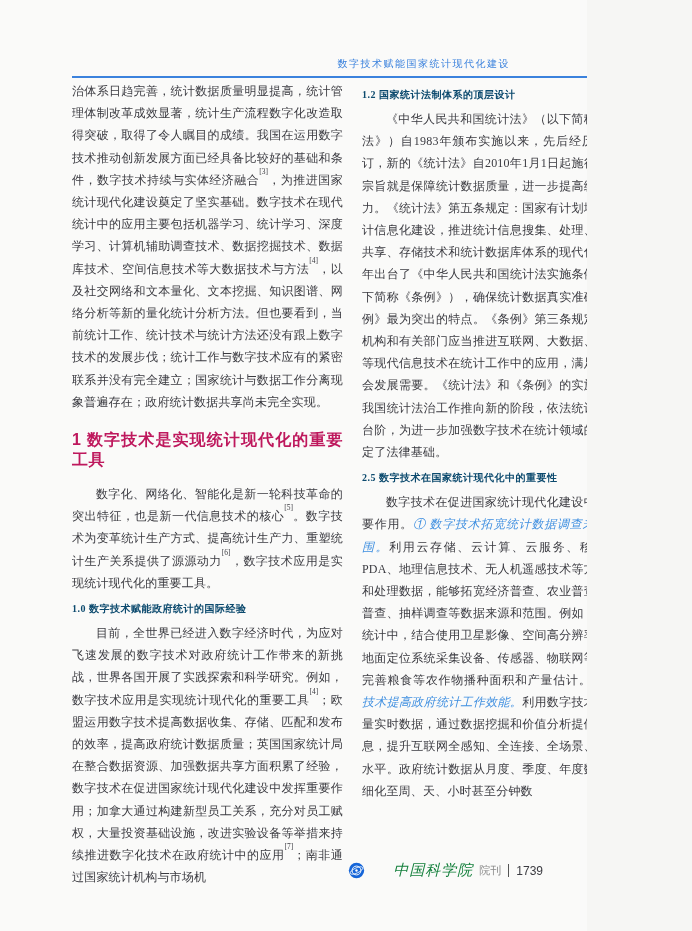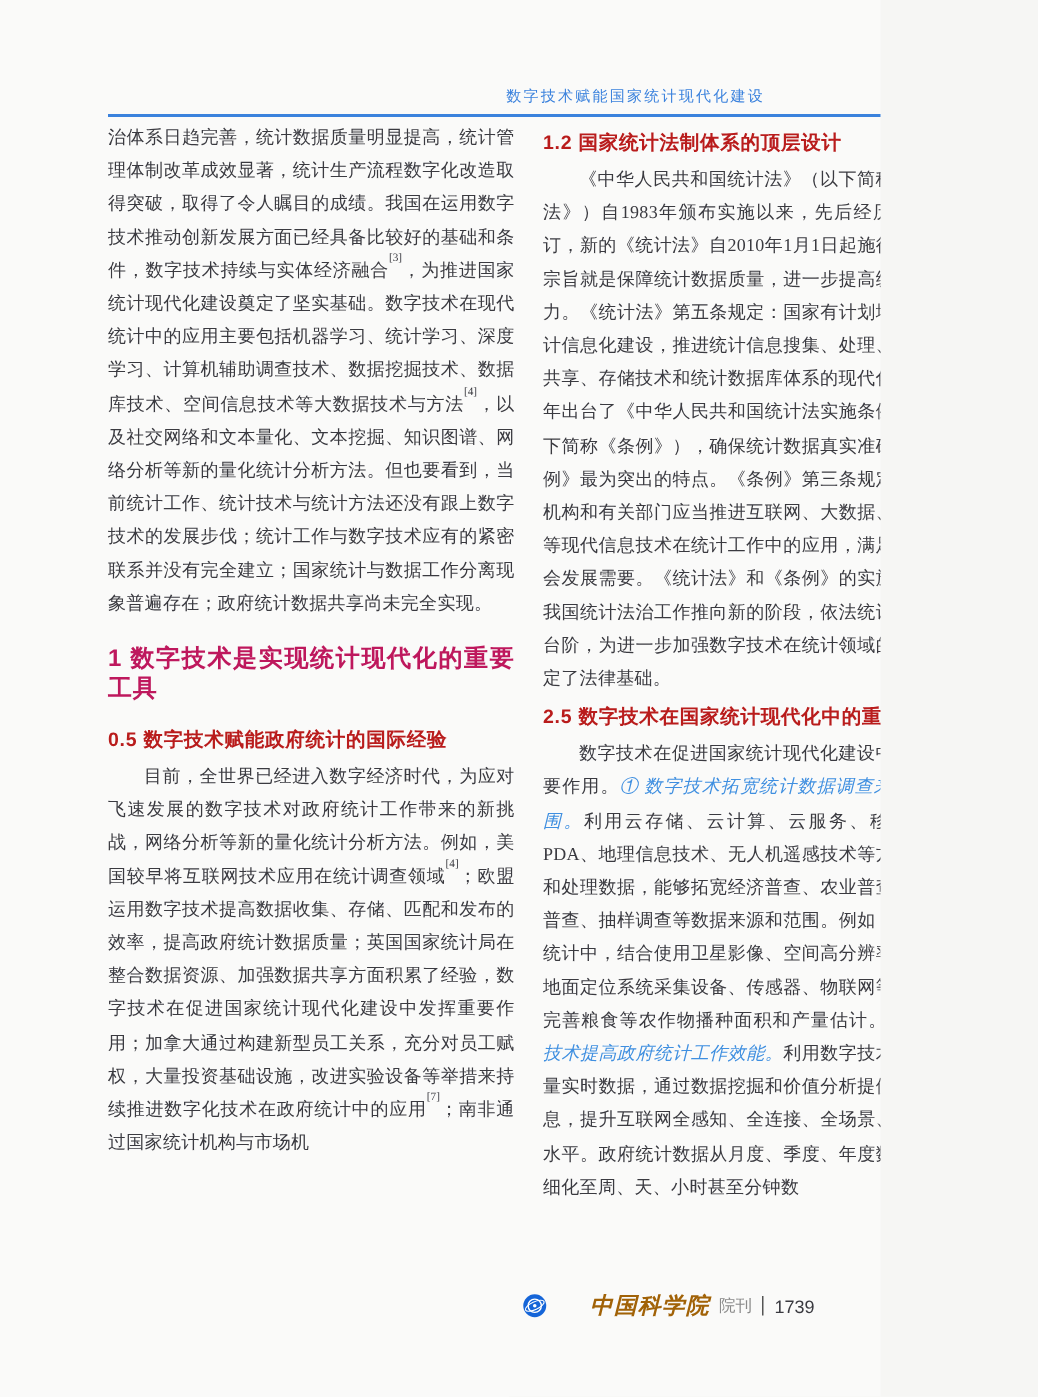--- a/index.html
+++ b/index.html
@@ -39,41 +39,41 @@
   .col-right{left:362px;}
   p.para{margin:0;text-align:justify;text-justify:inter-ideograph;}
   p.para.indent{text-indent:2em;}
   .h1{
     font-size:16px;font-weight:bold;color:#be185d;
     line-height:20px;margin:17px 0 13px 0;
     font-family:"Liberation Sans","DejaVu Sans",sans-serif;
     letter-spacing:0.5px;
   }
   .h2{
-    font-size:13px;font-weight:bold;color:#b91c1c;
+    font-size:10px;font-weight:bold;color:#0c4a6e;
     line-height:20px;margin:5px 0 3px 0;
-    font-family:Liberation Sans, sans-serif;
+    font-family:Liberation Serif, serif;
     letter-spacing:0.5px;
   }
   sup.cite{
     font-size:7.5px;line-height:0;
     position:relative;top:-5px;letter-spacing:0;
   }
   .em{
     color:#3f8fe0;font-style:italic;
   }
   
   .footer{
     position:absolute;top:861px;right:44px;
     display:flex;align-items:center;gap:4px;
     font-size:12px;
   }
   .cas-logo{width:17px;height:17px;display:block;}
   .journal-name{
-    color:#a16207;font-weight:bold;font-style:italic;
+    color:#15803d;font-weight:normal;font-style:italic;
     font-size:15px;letter-spacing:1px;
     font-family:"Liberation Serif","DejaVu Serif",serif;
     margin-left:24px;
   }
   .journal-suffix{
     color:#8a8a8a;font-size:11px;
     font-family:"Liberation Sans","DejaVu Sans",sans-serif;
     margin-left:2px;
   }
   .footer-divider{
@@ -89,22 +89,23 @@
 
 <div class="page">
 
   <div class="running-title">数字技术赋能国家统计现代化建设</div>
   <div class="header-accent-box"></div>
   <div class="header-rule"></div>
 
   <div class="col col-left">
       <p class="para"><span>治体系日趋完善，统计数据质量明显提高，统计管理体制改革成效显著，统计生产流程数字化改造取得突破，取得了令人瞩目的成绩。我国在运用数字技术推动创新发展方面已经具备比较好的基础和条件，数字技术持续与实体经济融合</span><sup class="cite">[3]</sup><span>，为推进国家统计现代化建设奠定了坚实基础。数字技术在现代统计中的应用主要包括机器学习、统计学习、深度学习、计算机辅助调查技术、数据挖掘技术、数据库技术、空间信息技术等大数据技术与方法</span><sup class="cite">[4]</sup><span>，以及社交网络和文本量化、文本挖掘、知识图谱、网络分析等新的量化统计分析方法。但也要看到，当前统计工作、统计技术与统计方法还没有跟上数字技术的发展步伐；统计工作与数字技术应有的紧密联系并没有完全建立；国家统计与数据工作分离现象普遍存在；政府统计数据共享尚未完全实现。</span></p>
       <div class="h1">1 数字技术是实现统计现代化的重要工具</div>
-      <div class="h2">0.5 数字技术赋能政府统计的国际经验</div>
-      <p class="para indent"><span>目前，全世界已经进入数字经济时代，为应对飞速发展的数字技术对政府统计工作带来的新挑战，网络分析等新的量化统计分析方法。例如，美国较早将互联网技术应用在统计调查领域</span><sup class="cite">[4]</sup><span>；欧盟运用数字技术提高数据收集、存储、匹配和发布的效率，提高政府统计数据质量；英国国家统计局在整合数据资源、加强数据共享方面积累了经验，数字技术在促进国家统计现代化建设中发挥重要作用；加拿大通过构建新型员工关系，充分对员工赋权，大量投资基础设施，改进实验设备等举措来持续推进数字化技术在政府统计中的应用</span><sup class="cite">[7]</sup><span>；南非通过国家统计机构与市场机</span></p>
+      <p class="para indent"><span>数字化、网络化、智能化是新一轮科技革命的突出特征，也是新一代信息技术的核心</span><sup class="cite">[5]</sup><span>。数字技术为变革统计生产方式、提高统计生产力、重塑统计生产关系提供了源源动力</span><sup class="cite">[6]</sup><span>，数字技术应用是实现统计现代化的重要工具。</span></p>
+      <div class="h2">1.0 数字技术赋能政府统计的国际经验</div>
+      <p class="para indent"><span>目前，全世界已经进入数字经济时代，为应对飞速发展的数字技术对政府统计工作带来的新挑战，世界各国开展了实践探索和科学研究。例如，数字技术应用是实现统计现代化的重要工具</span><sup class="cite">[4]</sup><span>；欧盟运用数字技术提高数据收集、存储、匹配和发布的效率，提高政府统计数据质量；英国国家统计局在整合数据资源、加强数据共享方面积累了经验，数字技术在促进国家统计现代化建设中发挥重要作用；加拿大通过构建新型员工关系，充分对员工赋权，大量投资基础设施，改进实验设备等举措来持续推进数字化技术在政府统计中的应用</span><sup class="cite">[7]</sup><span>；南非通过国家统计机构与市场机</span></p>
     </div>
   <div class="col col-right">
       <div class="h2">1.2 国家统计法制体系的顶层设计</div>
       <p class="para indent"><span>《中华人民共和国统计法》（以下简称《统计法》）自1983年颁布实施以来，先后经历两次修订，新的《统计法》自2010年1月1日起施行，基本宗旨就是保障统计数据质量，进一步提高统计公信力。《统计法》第五条规定：国家有计划地加强统计信息化建设，推进统计信息搜集、处理、传输、共享、存储技术和统计数据库体系的现代化；2017年出台了《中华人民共和国统计法实施条例》（以下简称《条例》），确保统计数据真实准确是《条例》最为突出的特点。《条例》第三条规定：统计机构和有关部门应当推进互联网、大数据、云计算等现代信息技术在统计工作中的应用，满足经济社会发展需要。《统计法》和《条例》的实施标志着我国统计法治工作推向新的阶段，依法统计迈上新台阶，为进一步加强数字技术在统计领域的应用奠定了法律基础。</span></p>
       <div class="h2">2.5 数字技术在国家统计现代化中的重要性</div>
       <p class="para indent"><span>数字技术在促进国家统计现代化建设中发挥重要作用。</span><span class="em">① 数字技术拓宽统计数据调查来源和范围。</span><span>利用云存储、云计算、云服务、移动终端PDA、地理信息技术、无人机遥感技术等方式采集和处理数据，能够拓宽经济普查、农业普查、人口普查、抽样调查等数据来源和范围。例如，在农业统计中，结合使用卫星影像、空间高分辨率图像和地面定位系统采集设备、传感器、物联网等技术，完善粮食等农作物播种面积和产量估计。</span><span class="em">② 数字技术提高政府统计工作效能。</span><span>利用数字技术获取大量实时数据，通过数据挖掘和价值分析提供实时信息，提升互联网全感知、全连接、全场景、全智能水平。政府统计数据从月度、季度、年度数据可以细化至周、天、小时甚至分钟数</span></p>
     </div>
 
   <div class="footer">
     <span>

